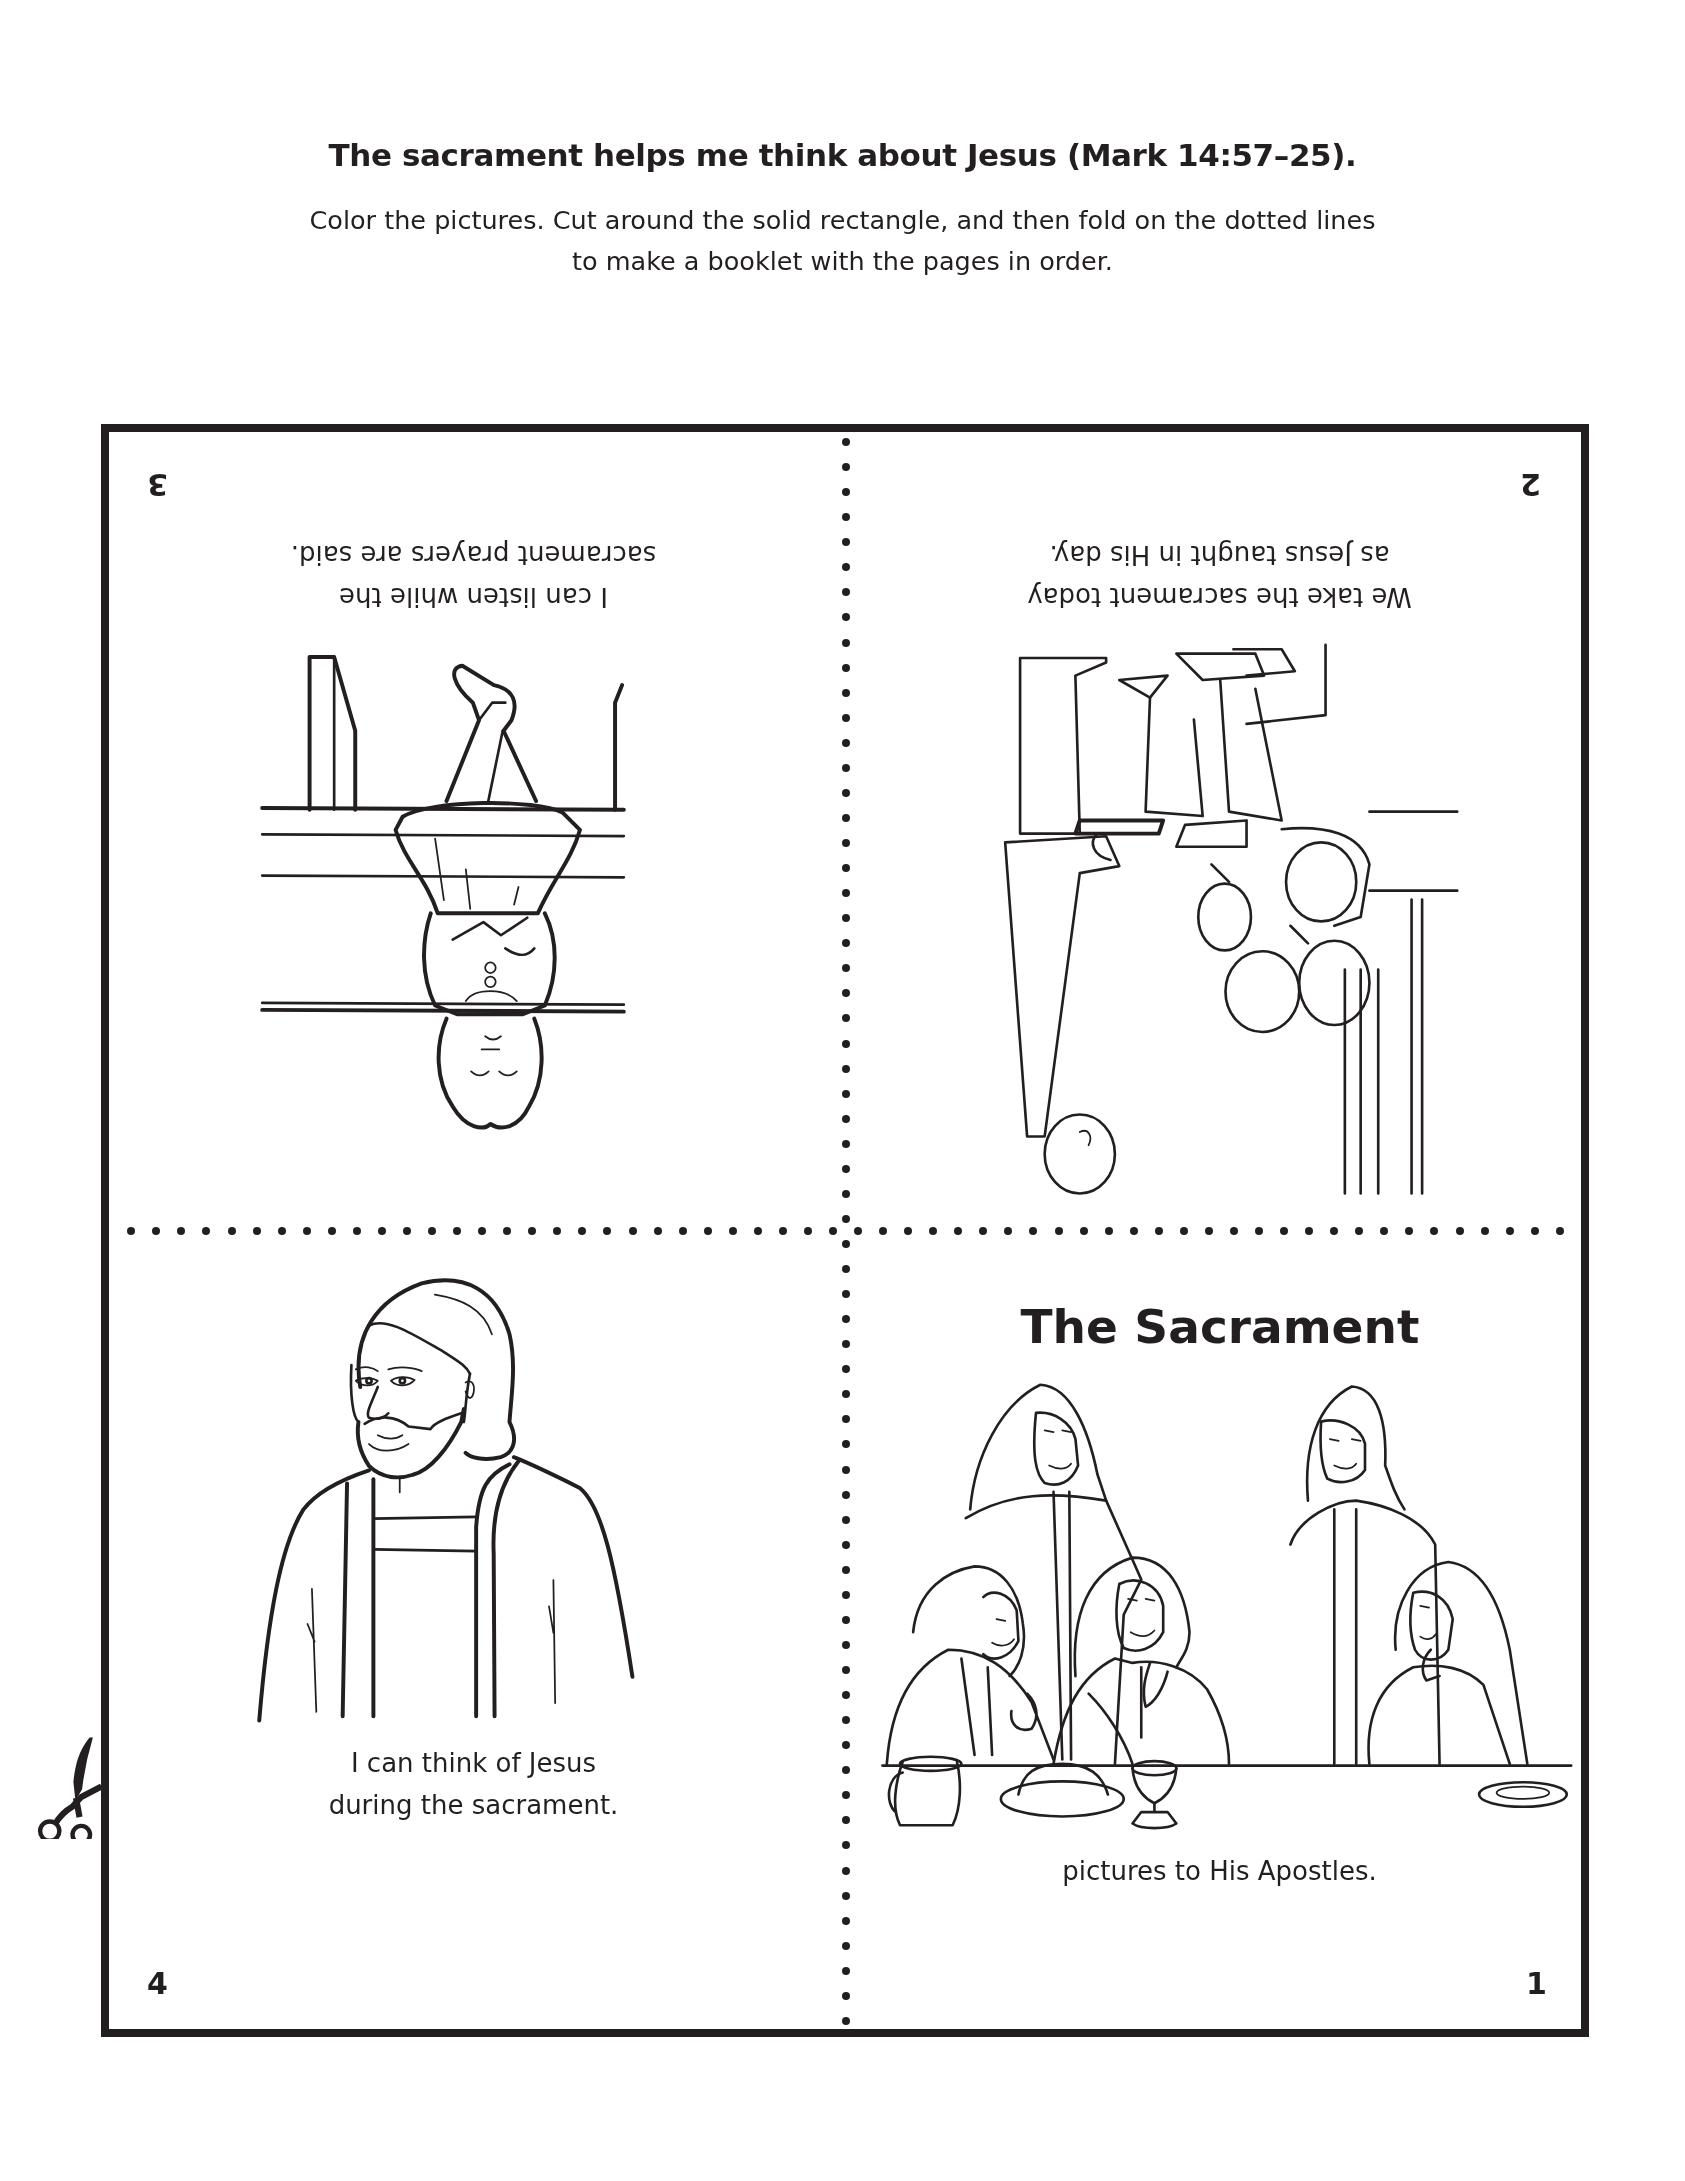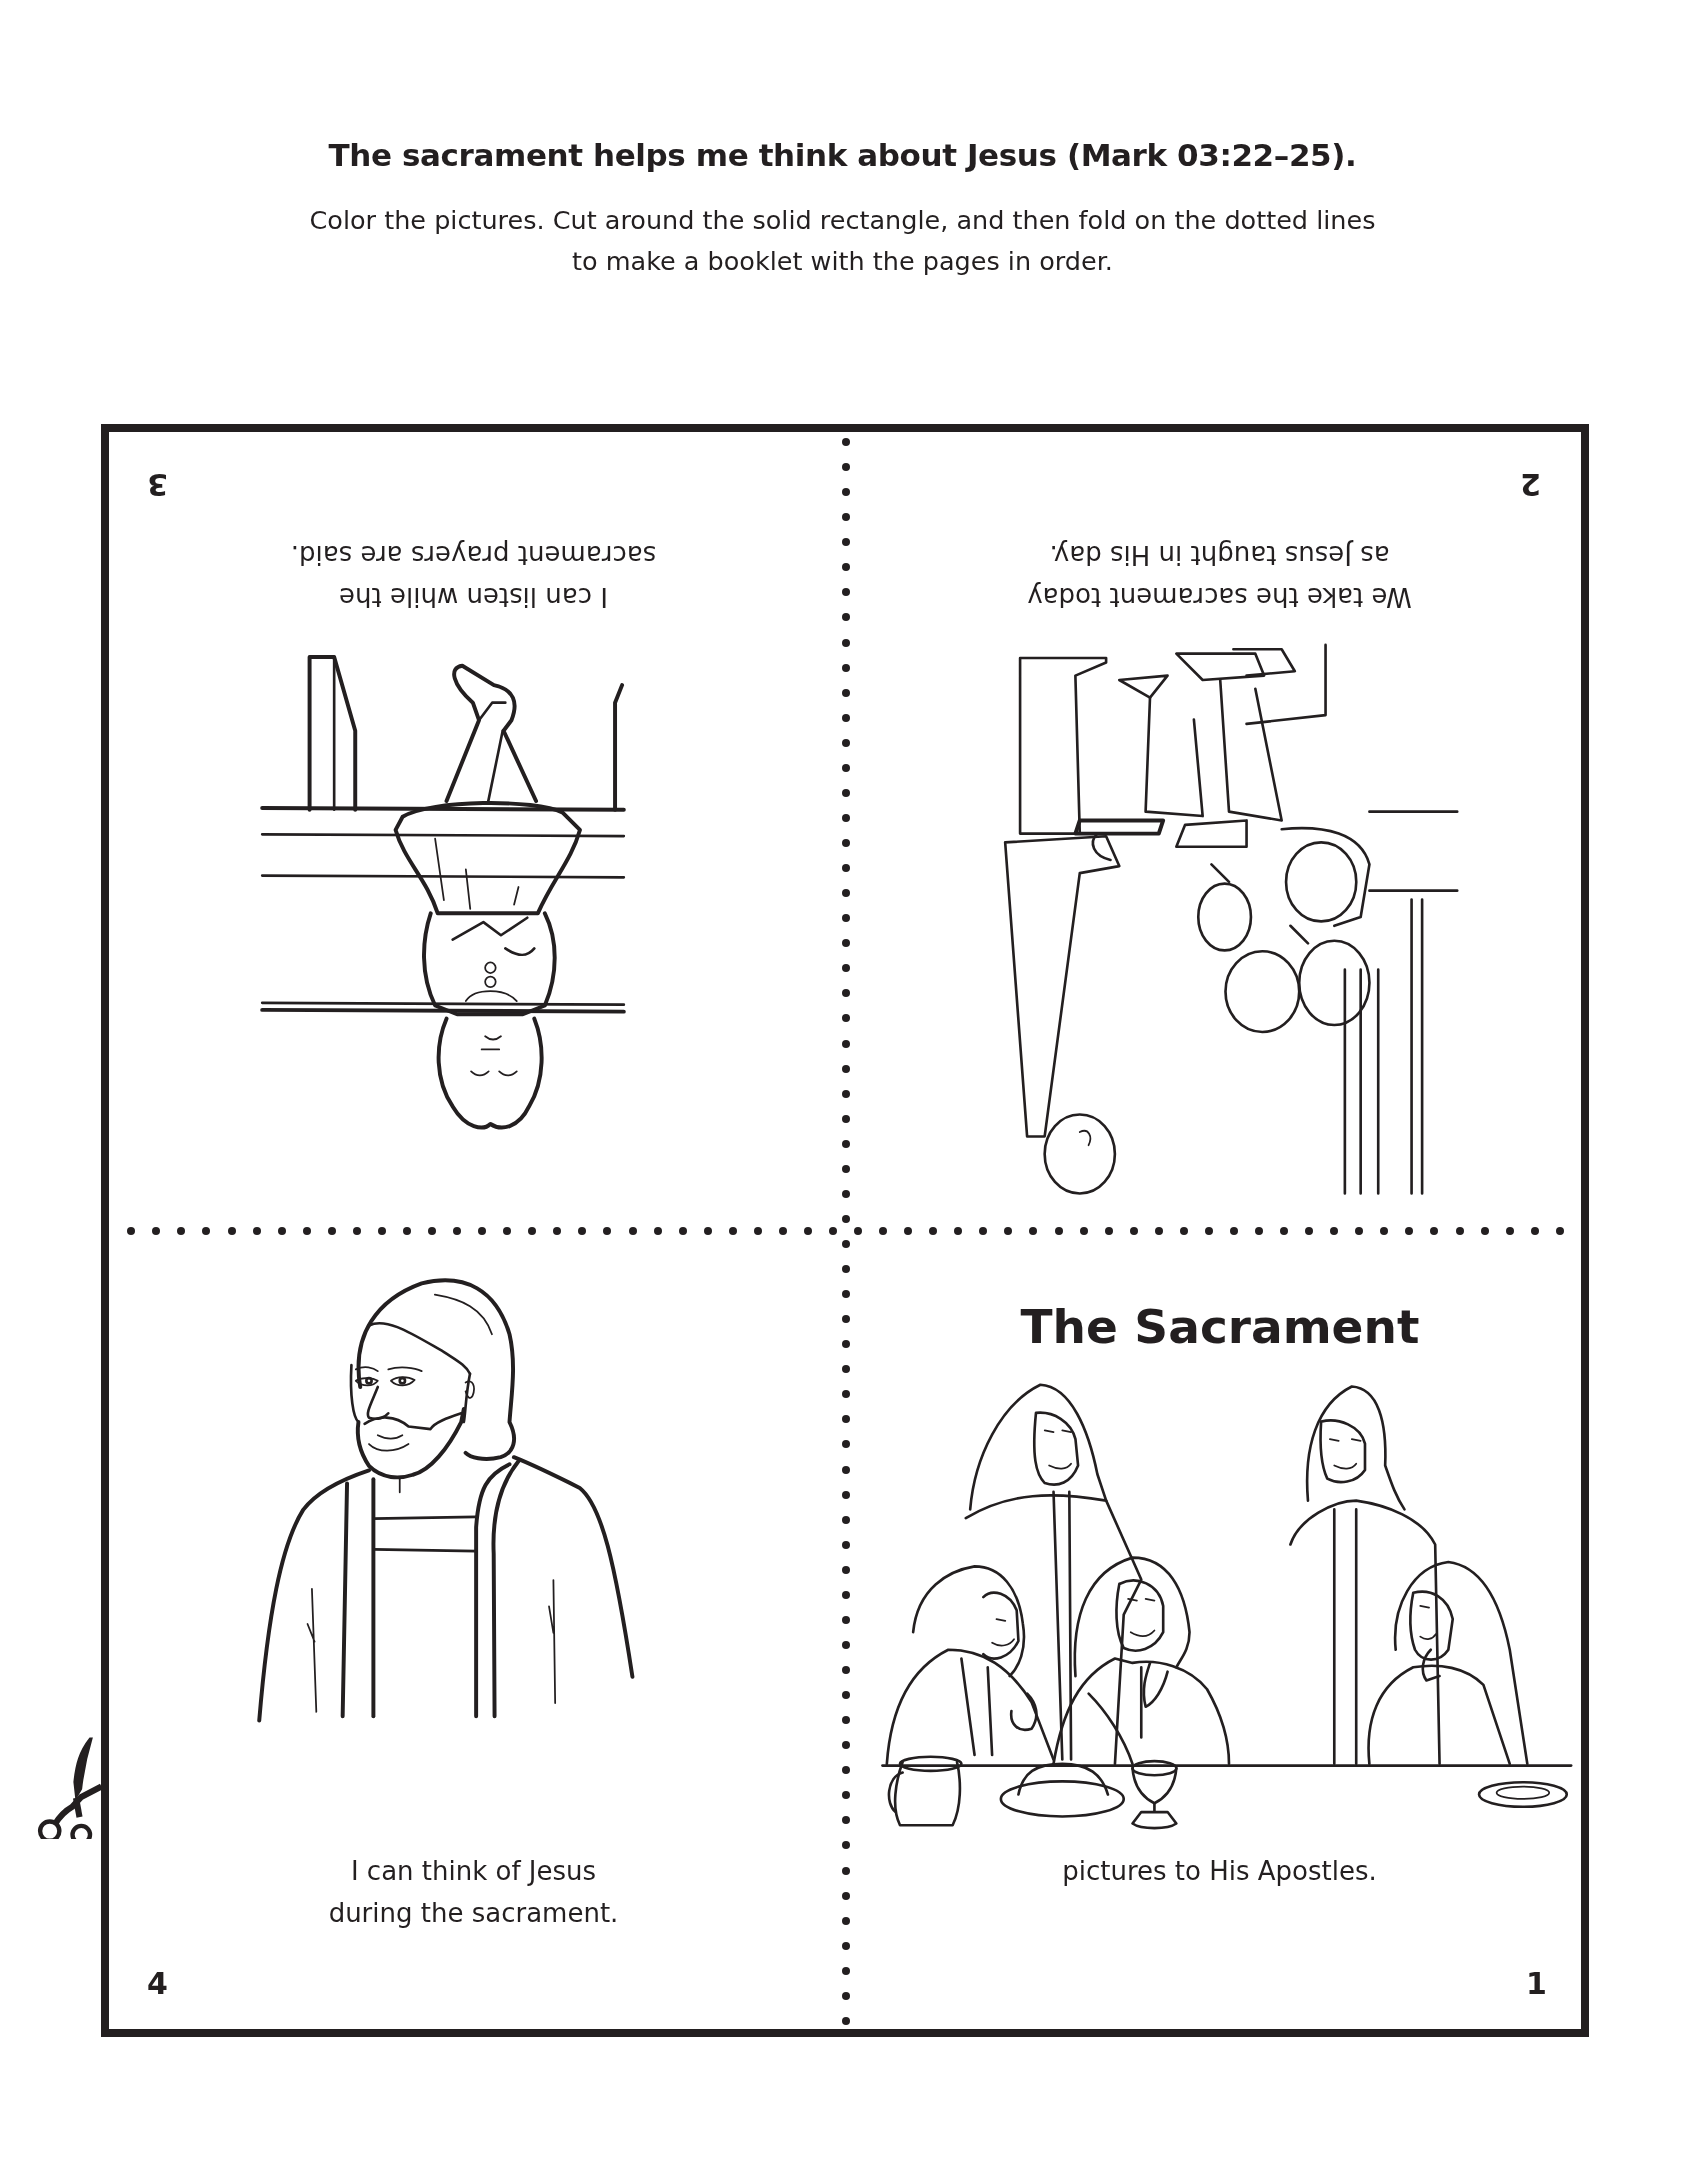--- a/index.html
+++ b/index.html
@@ -20,21 +20,21 @@
             font-size:47px; font-weight:bold; }
   svg.ill { position:absolute; overflow:visible; }
   svg.ill * { fill:none; stroke:#231f20; stroke-width:3; stroke-linecap:round; stroke-linejoin:round; }
   svg.ill .thin { stroke-width:2; }
   svg.ill .thick { stroke-width:4.5; }
   .scissors { position:absolute; left:17.6px; top:1712px; width:88px; height:127px; }
 </style>
 </head>
 <body>
 
-<div class="header-title">The sacrament helps me think about Jesus (Mark 03:22–25).</div>
+<div class="header-title">The sacrament helps me think about Jesus (Mark 14:57–25).</div>
 <div class="header-sub">
   <div>Color the pictures. Cut around the solid rectangle, and then fold on the dotted lines</div>
   <div>to make a booklet with the pages in order.</div>
 </div>
 
 <svg class="scissors" viewBox="0 0 100 145">
   <path d="M82 30 C70 45 66 60 64 80 L66 98 L72 88 C74 70 78 50 84 30 Z" fill="#231f20" stroke="#231f20" stroke-width="2"></path>
   <path d="M95 85 L72 97 L62 108 C55 112 48 118 42 128" fill="none" stroke="#231f20" stroke-width="7"></path>
   <path d="M66 98 L70 120" fill="none" stroke="#231f20" stroke-width="7"></path>
   <circle cx="36" cy="136" r="11" fill="none" stroke="#231f20" stroke-width="5"></circle>
@@ -271,21 +271,21 @@
     <path class="thick" d="M140 235 C110 245 80 260 65 280 C40 320 25 400 15 520"></path>
     <path class="thick" d="M305 220 C330 230 350 240 380 255 C405 275 420 340 440 470"></path>
     <path class="thick" d="M115 250 L110 515"></path>
     <path class="thick" d="M145 245 L145 515"></path>
     <path class="thick" d="M300 228 C275 240 265 255 262 300 L262 515"></path>
     <path class="thick" d="M310 225 C290 250 280 285 282 330 L283 515"></path>
     <path d="M145 290 L262 288"></path>
     <path d="M145 325 L262 327"></path>
     <path class="thin" d="M75 370 L80 510 M70 410 L78 430 M350 360 L352 500 M345 390 L350 420"></path>
   </svg>
-  <div class="caption" style="left:263px; width:421px; top:1850px;">
+  <div class="caption" style="left:263px; width:421px; top:1742px;">
     <div>I can think of Jesus</div>
     <div>during the sacrament.</div>
   </div>
   <div class="pagenum" style="left:147px; top:1966px;">4</div>
 </div>
 
 <div>
   <div class="title1">The Sacrament</div>
   <svg class="ill" style="left:878px; top:1369px;" width="702" height="465" viewBox="0 0 800 530">
 

